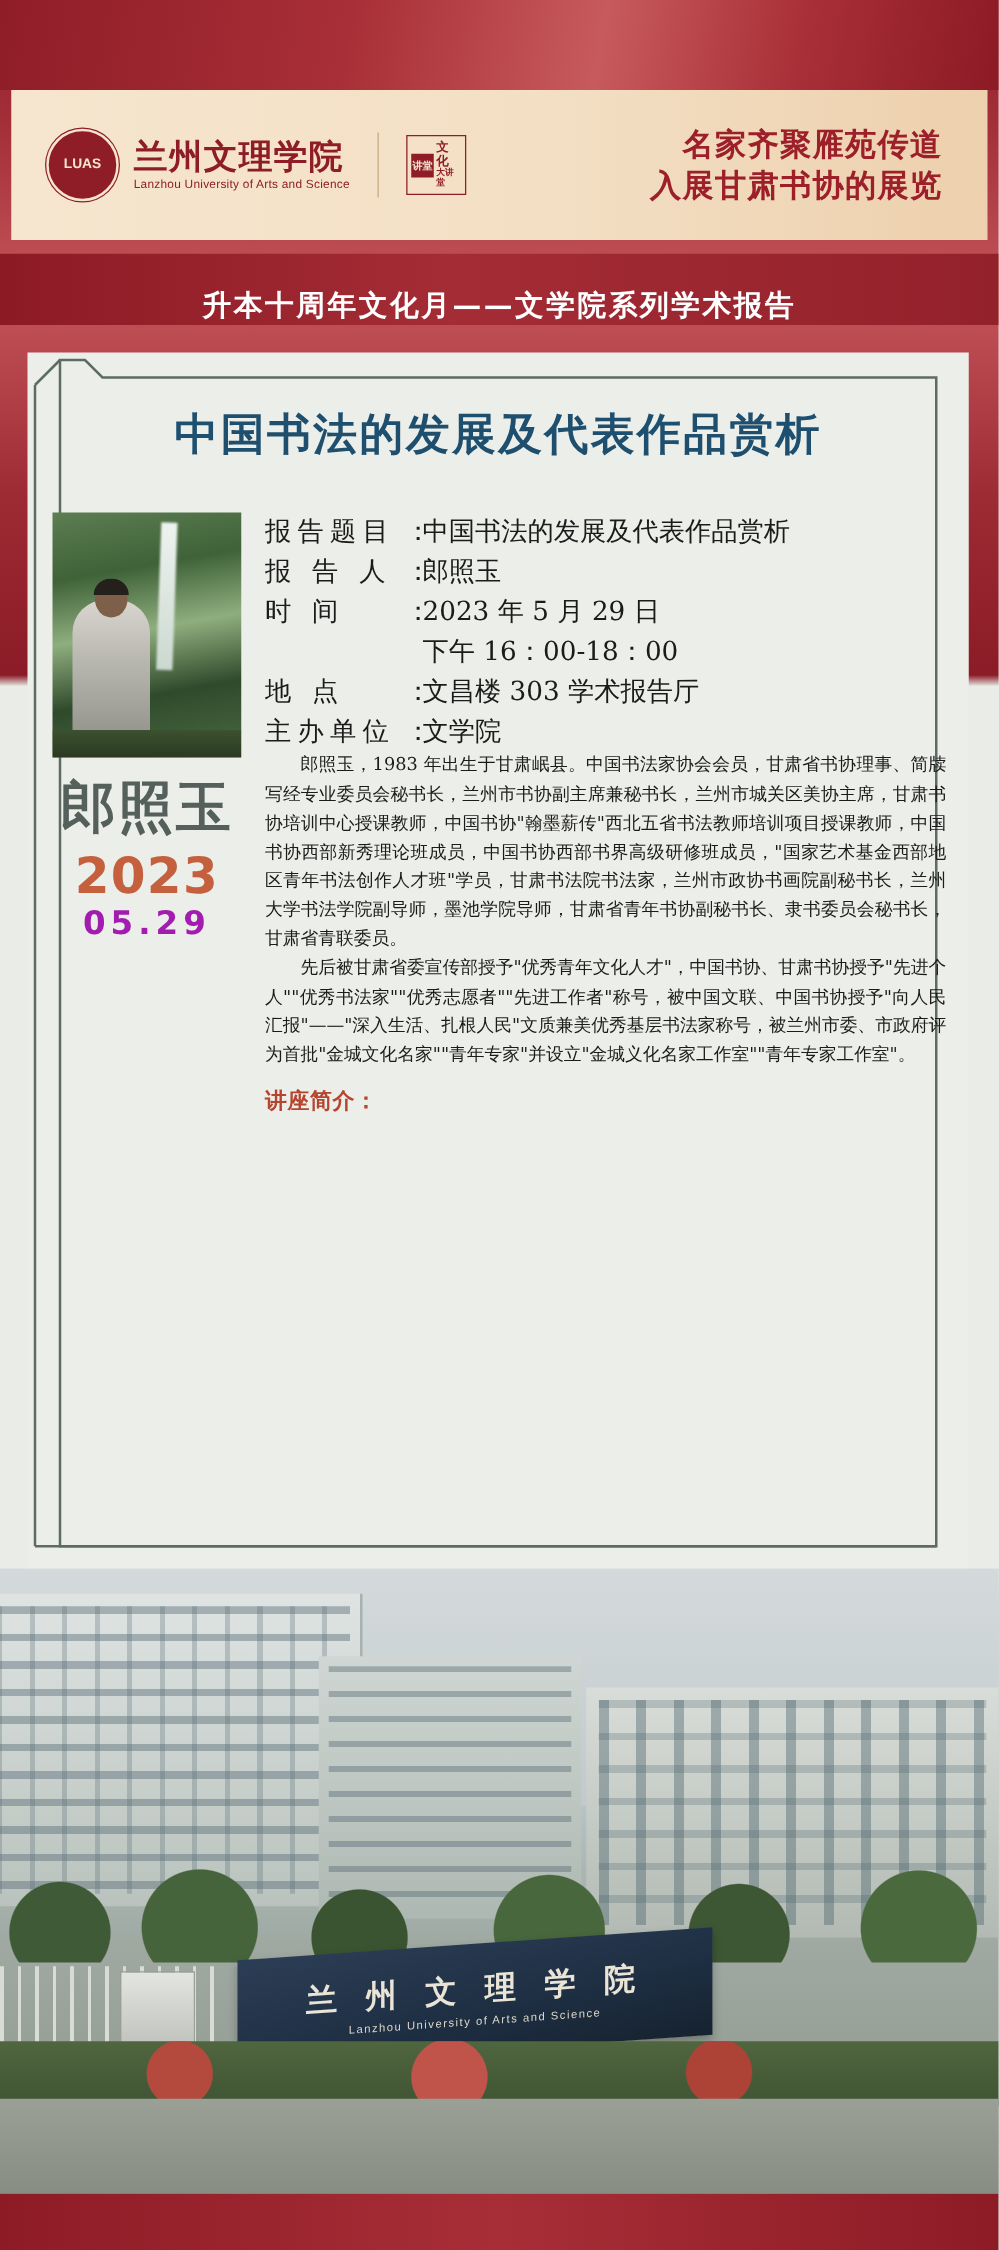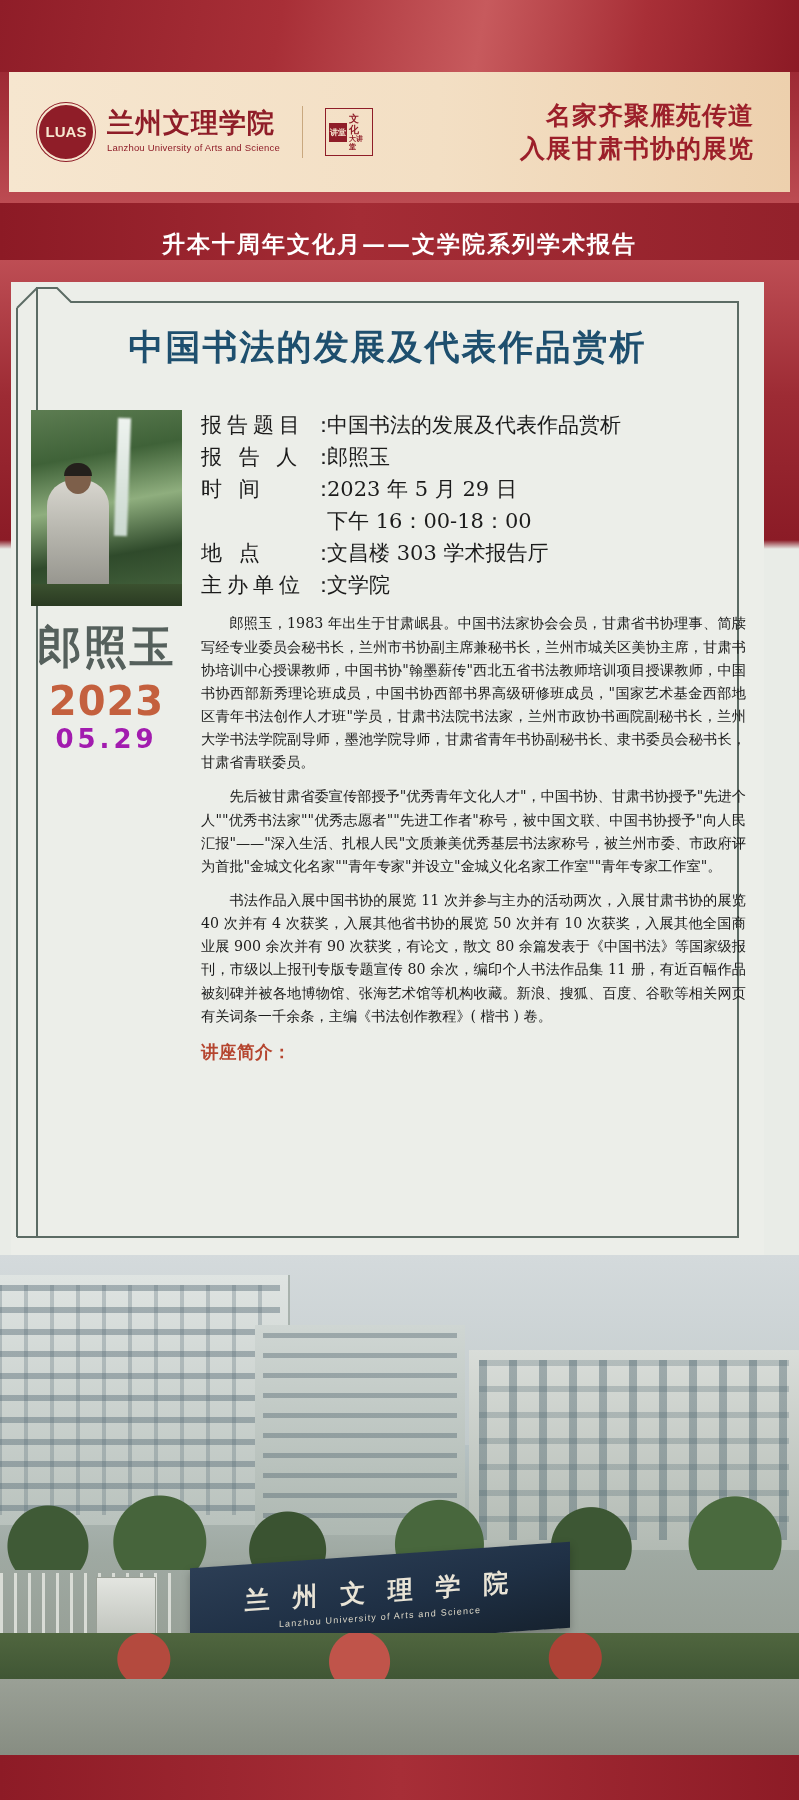--- a/index.html
+++ b/index.html
@@ -30,25 +30,25 @@
     background: linear-gradient(90deg, #f6e6cf 0%, #f3dfc4 55%, #edd0ad 100%);
     display: flex; align-items: center;
   }
   .logo-wrap {
     margin-left: 28px; display: flex; align-items: center; gap: 12px;
   }
   .logo-badge {
     width: 58px; height: 58px; border-radius: 50%;
     background: #8f1d28; color: #f6e6cf;
     display: flex; align-items: center; justify-content: center;
-    font-size: 15px; line-height: 1.05; text-align: center; font-weight: bold;
+    font-size: 11px; line-height: 1.05; text-align: center; font-weight: bold;
     border: 2px solid #f6e6cf; box-shadow: 0 0 0 1px #8f1d28;
   }
   .logo-cn {
-    font-family: Liberation Mono, monospace; color: #8f1d28;
+    font-family: Liberation Serif, serif; color: #8f1d28;
     font-size: 27px; font-weight: bold; letter-spacing: 1px; line-height: 1.05;
   }
   .logo-en { font-size: 9.5px; color: #8f1d28; letter-spacing: .2px; margin-top: 3px; }
   .logo-divider { width: 1px; height: 52px; background: #c9a87f; margin: 0 10px; }
   .logo-sq {
     width: 48px; height: 48px; border: 1.6px solid #8f1d28; color: #8f1d28;
     display: flex; align-items: center; justify-content: center; gap: 2px;
     font-size: 11px; font-weight: bold; padding: 3px;
   }
   .logo-sq .sq-inner {
@@ -68,21 +68,21 @@
     background: linear-gradient(90deg, #8c1a25 0%, #a42c35 45%, #93212b 100%);
     display: flex; align-items: flex-end; justify-content: center;
   }
   .subtitle-bar span {
     color: #fff; font-family: "DejaVu Serif", serif; font-size: 23px;
     font-weight: bold; letter-spacing: 2px;
   }
 
   
   .panel {
-    position: absolute; left: 11px; top: 282px; width: 753px; height: 975px;
+    position: absolute; left: 22px; top: 282px; width: 753px; height: 975px;
     background: #eceee9;
   }
   .panel-border {
     position: absolute; left: 0; top: 0; width: 753px; height: 975px;
     pointer-events: none;
   }
   .main-title {
     position: absolute; left: 0; top: 42px; width: 753px; text-align: center;
     font-family: "DejaVu Serif", serif; color: #1e4f6e; font-size: 35px;
     font-weight: bold; letter-spacing: 2px;
@@ -152,21 +152,21 @@
   .info-value { flex: 1; }
   .info-value.indent { padding-left: 126px; }
 
   .sec-head {
     color: #b5452f; font-family: "DejaVu Serif", serif;
     font-size: 17.5px; font-weight: bold; margin-top: 12px; letter-spacing: .5px;
   }
   .para {
     font-family: "DejaVu Serif", serif; color: #1b1b1b;
     font-size: 14.2px; line-height: 1.63; text-align: justify;
-    text-indent: 2em; margin-top: 11px;
+    text-indent: 2em; margin-top: 0;
   }
 
   
   .campus {
     position: absolute; left: 0; top: 1255px; width: 799px; height: 500px;
     overflow: hidden;
     background: linear-gradient(180deg, #c9d2d4 0%, #b6c2c4 38%, #9fa9a2 60%, #8d9488 100%);
   }
   .sky { position: absolute; inset: 0 0 62% 0; background: linear-gradient(180deg, #d4dadc, #c1cacb); }
   .bldg-left {
@@ -333,21 +333,20 @@
         </div>
         <div class="info-row">
           <div class="info-label">主办单位</div>
           <div class="info-colon">：</div>
           <div class="info-value">文学院</div>
         </div>
       </div>
 
       <div class="para">郎照玉，1983 年出生于甘肃岷县。中国书法家协会会员，甘肃省书协理事、简牍写经专业委员会秘书长，兰州市书协副主席兼秘书长，兰州市城关区美协主席，甘肃书协培训中心授课教师，中国书协"翰墨薪传"西北五省书法教师培训项目授课教师，中国书协西部新秀理论班成员，中国书协西部书界高级研修班成员，"国家艺术基金西部地区青年书法创作人才班"学员，甘肃书法院书法家，兰州市政协书画院副秘书长，兰州大学书法学院副导师，墨池学院导师，甘肃省青年书协副秘书长、隶书委员会秘书长，甘肃省青联委员。</div>
       <div class="para">先后被甘肃省委宣传部授予"优秀青年文化人才"，中国书协、甘肃书协授予"先进个人""优秀书法家""优秀志愿者""先进工作者"称号，被中国文联、中国书协授予"向人民汇报"——"深入生活、扎根人民"文质兼美优秀基层书法家称号，被兰州市委、市政府评为首批"金城文化名家""青年专家"并设立"金城义化名家工作室""青年专家工作室"。</div>
-      <div class="para">书法作品入展中国书协的展览 11 次并参与主办的活动两次，入展甘肃书协的展览 40 次并有 4 次获奖，入展其他省书协的展览 50 次并有 10 次获奖，入展其他全国商业展 900 余次并有 90 次获奖，有论文，散文 80 余篇发表于《中国书法》等国家级报刊，市级以上报刊专版专题宣传 80 余次，编印个人书法作品集 11 册，有近百幅作品被刻碑并被各地博物馆、张海艺术馆等机构收藏。新浪、搜狐、百度、谷歌等相关网页有关词条一千余条，主编《书法创作教程》( 楷书 ) 卷。</div>
 
       <div class="sec-head">讲座简介：</div>
     </div>
   </div>
 
   <div class="campus">
     <div class="sky"></div>
     <div class="bldg-left"></div>
     <div class="bldg-mid"></div>
     <div class="bldg-right"></div>

